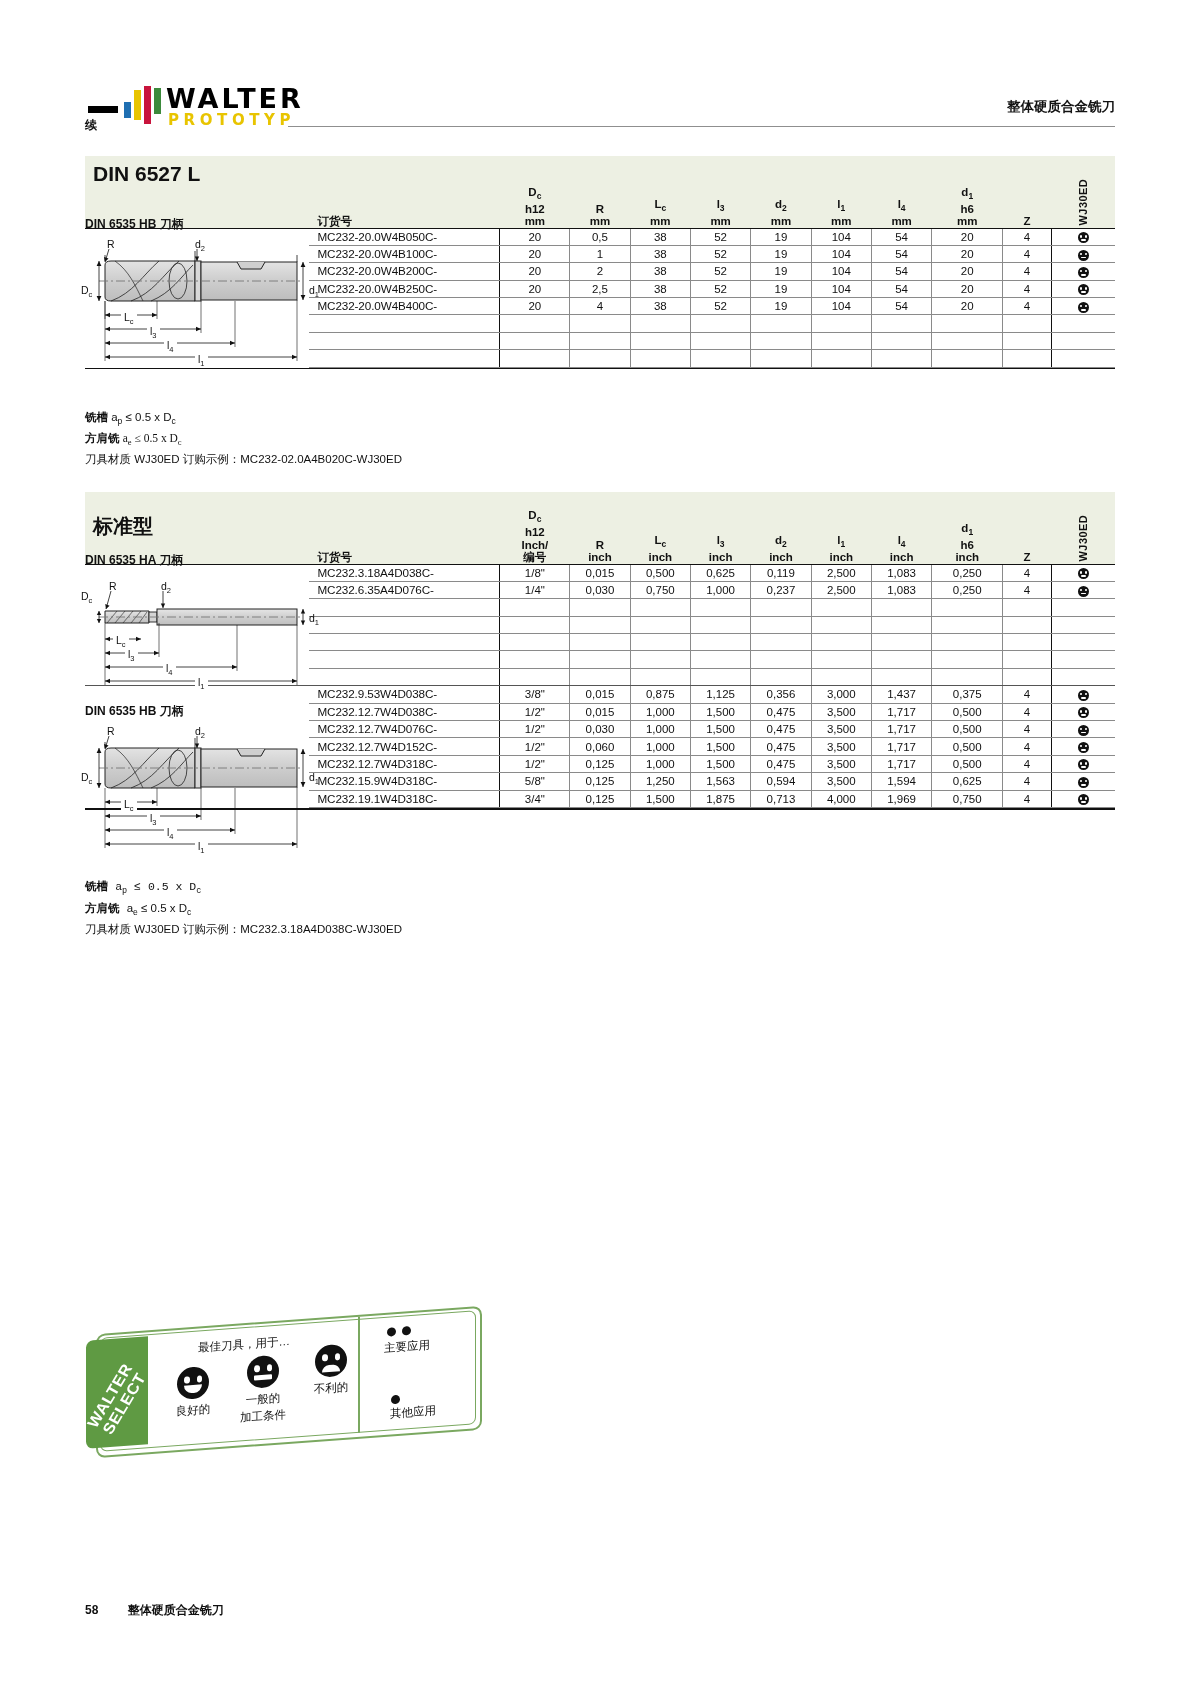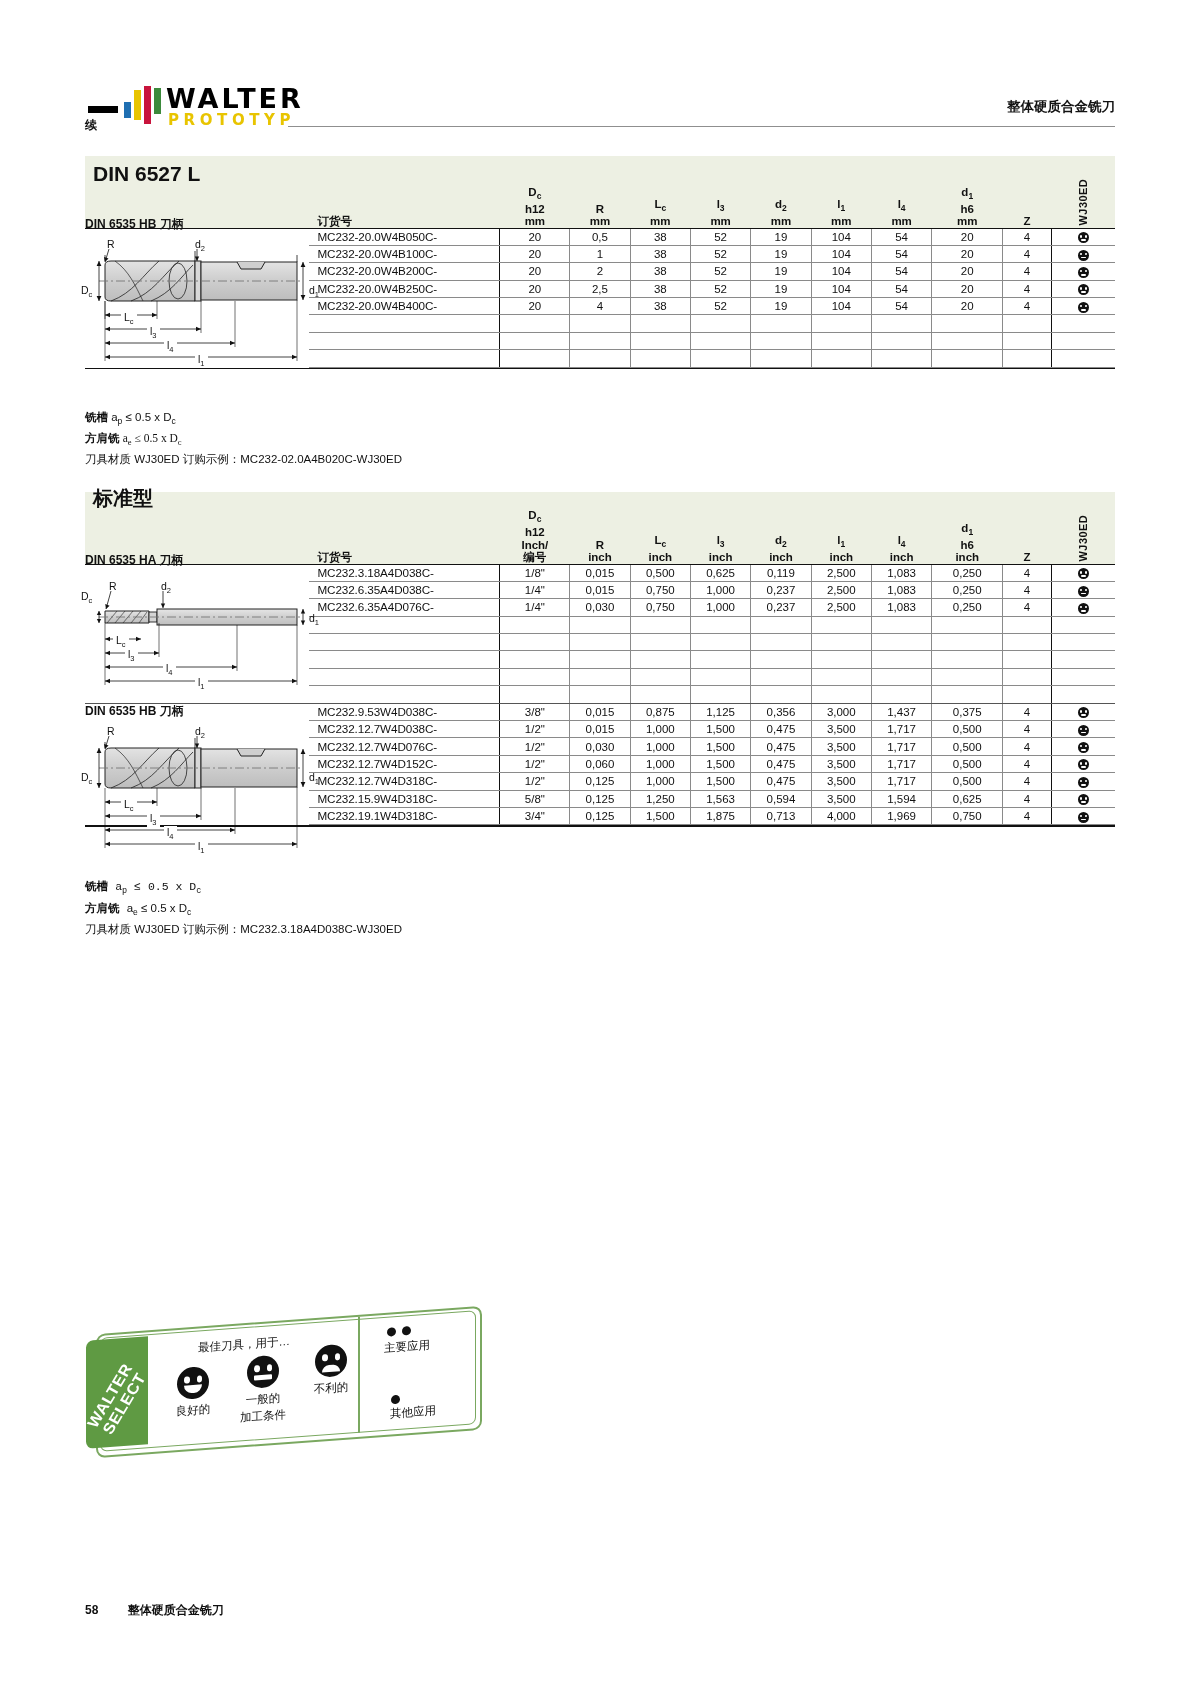--- a/index.html
+++ b/index.html
@@ -373,21 +373,21 @@
           <col style="width:57px">
           <col style="width:57px">
           <col style="width:57px">
         <col style="width:57px">
           <col style="width:67px">
           <col style="width:46px">
           <col style="width:60px">
       </colgroup>
       <tbody>
           <tr class="hdr-row" style="height:72px">
-        <th class="left" style="vertical-align:top;padding-top:0;">
+        <th class="left" style="vertical-align:top;padding-top:28px;">
           <span style="font-size:20px;font-weight:700;">标准型</span>
         </th>
         <th class="left">订货号</th>
         <th>D<sub>c</sub><br>h12<br>Inch/<br><span class="unit">编号</span></th>
         <th>R<br><span class="unit">inch</span></th>
         <th>L<sub>c</sub><br><span class="unit">inch</span></th>
         <th>l<sub>3</sub><br><span class="unit">inch</span></th>
         <th>d<sub>2</sub><br><span class="unit">inch</span></th>
         <th>l<sub>1</sub><br><span class="unit">inch</span></th>
         <th>l<sub>4</sub><br><span class="unit">inch</span></th>
@@ -400,34 +400,20 @@
       </tbody>
         <tbody id="s2body">
           <tr class="drow top-rule">
             <td class="diag"></td>
             <td class="ordcell">MC232.3.18A4D038C-</td>
             <td class="lsep">1/8"</td>
             <td class="vsep">0,015</td>
             <td class="vsep">0,500</td>
             <td class="vsep">0,625</td>
             <td class="vsep">0,119</td>
-            <td class="vsep">2,500</td>
-            <td class="vsep">1,083</td>
-            <td class="vsep">0,250</td>
-            <td class="vsep">4</td>
-            <td class="icon"><span class="face"></span></td>
-          </tr>
-          <tr class="drow">
-            <td class="diag"></td>
-            <td class="ordcell">MC232.6.35A4D038C-</td>
-            <td class="lsep">1/4"</td>
-            <td class="vsep">0,015</td>
-            <td class="vsep">0,750</td>
-            <td class="vsep">1,000</td>
-            <td class="vsep">0,237</td>
             <td class="vsep">2,500</td>
             <td class="vsep">1,083</td>
             <td class="vsep">0,250</td>
             <td class="vsep">4</td>
             <td class="icon"><span class="face"></span></td>
           </tr>
           <tr class="drow">
             <td class="diag"></td>
             <td class="ordcell">MC232.6.35A4D076C-</td>
             <td class="lsep">1/4"</td>

